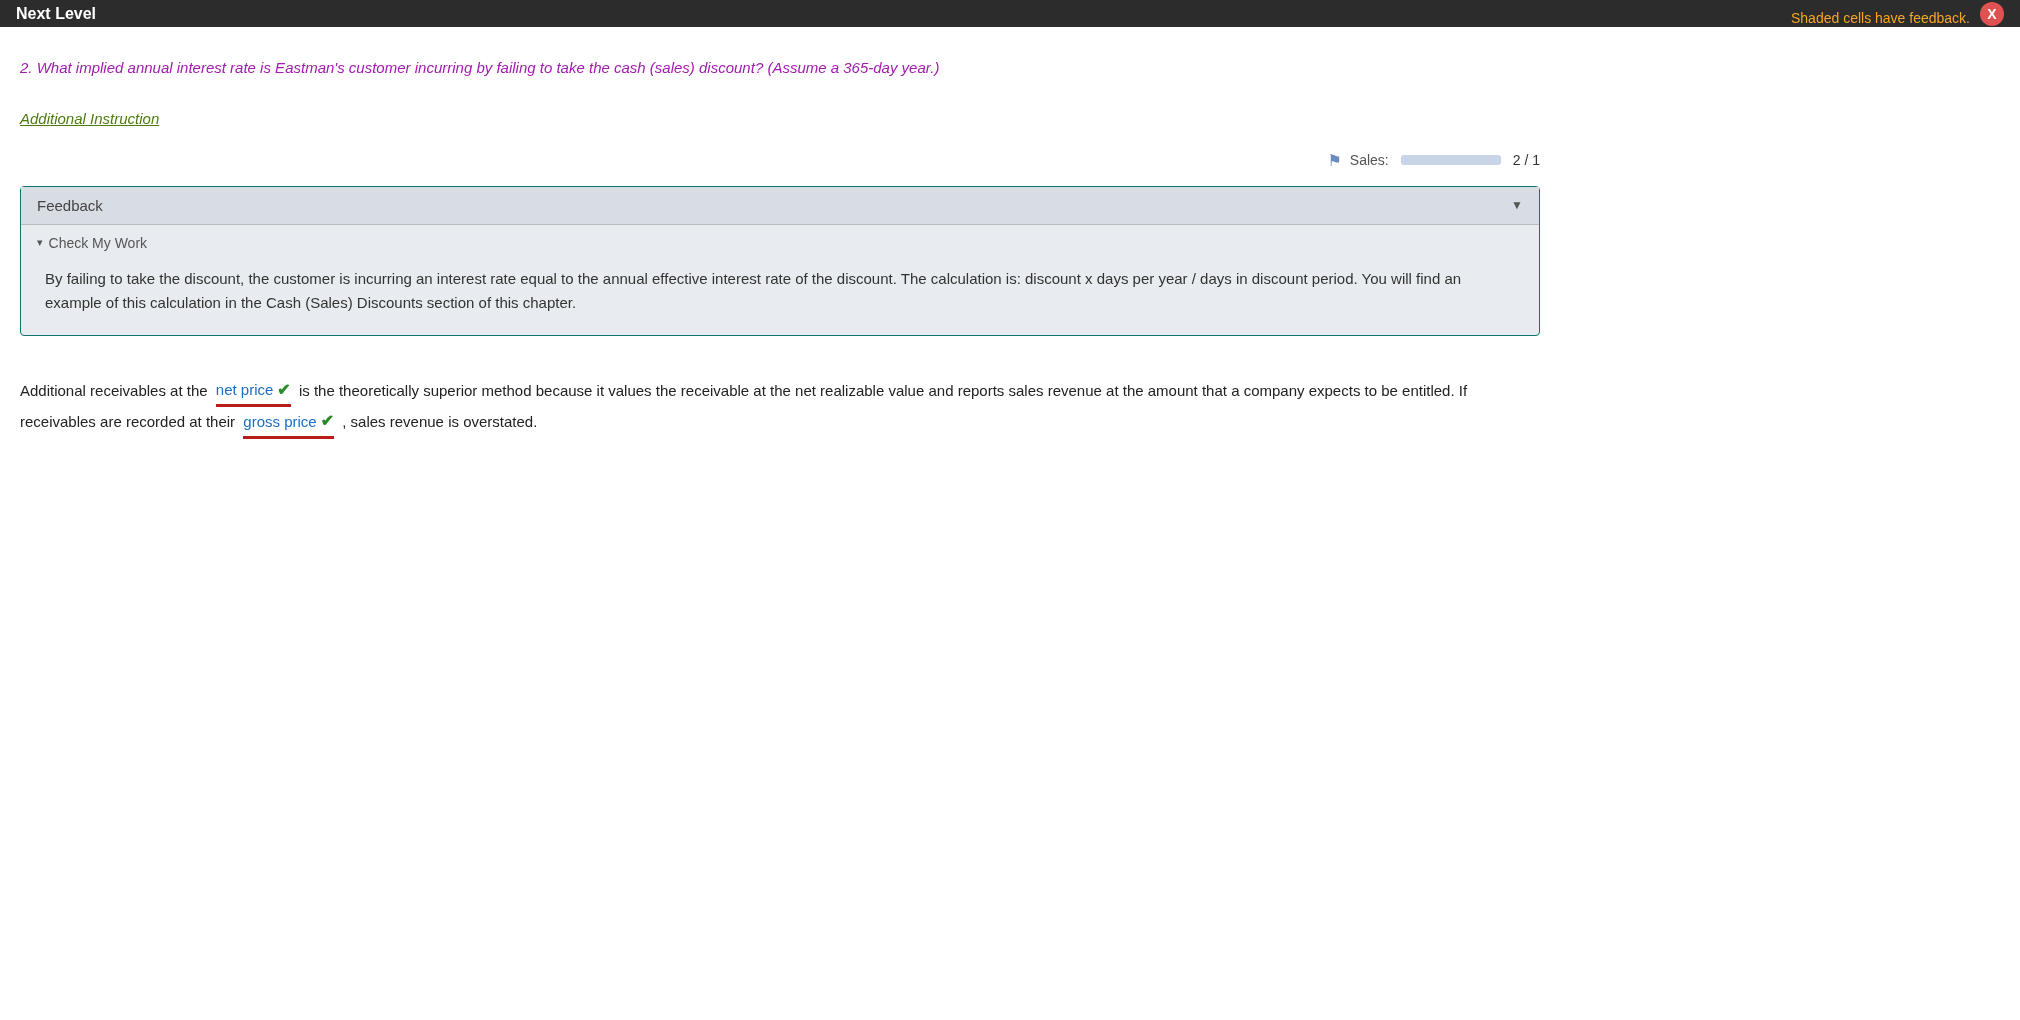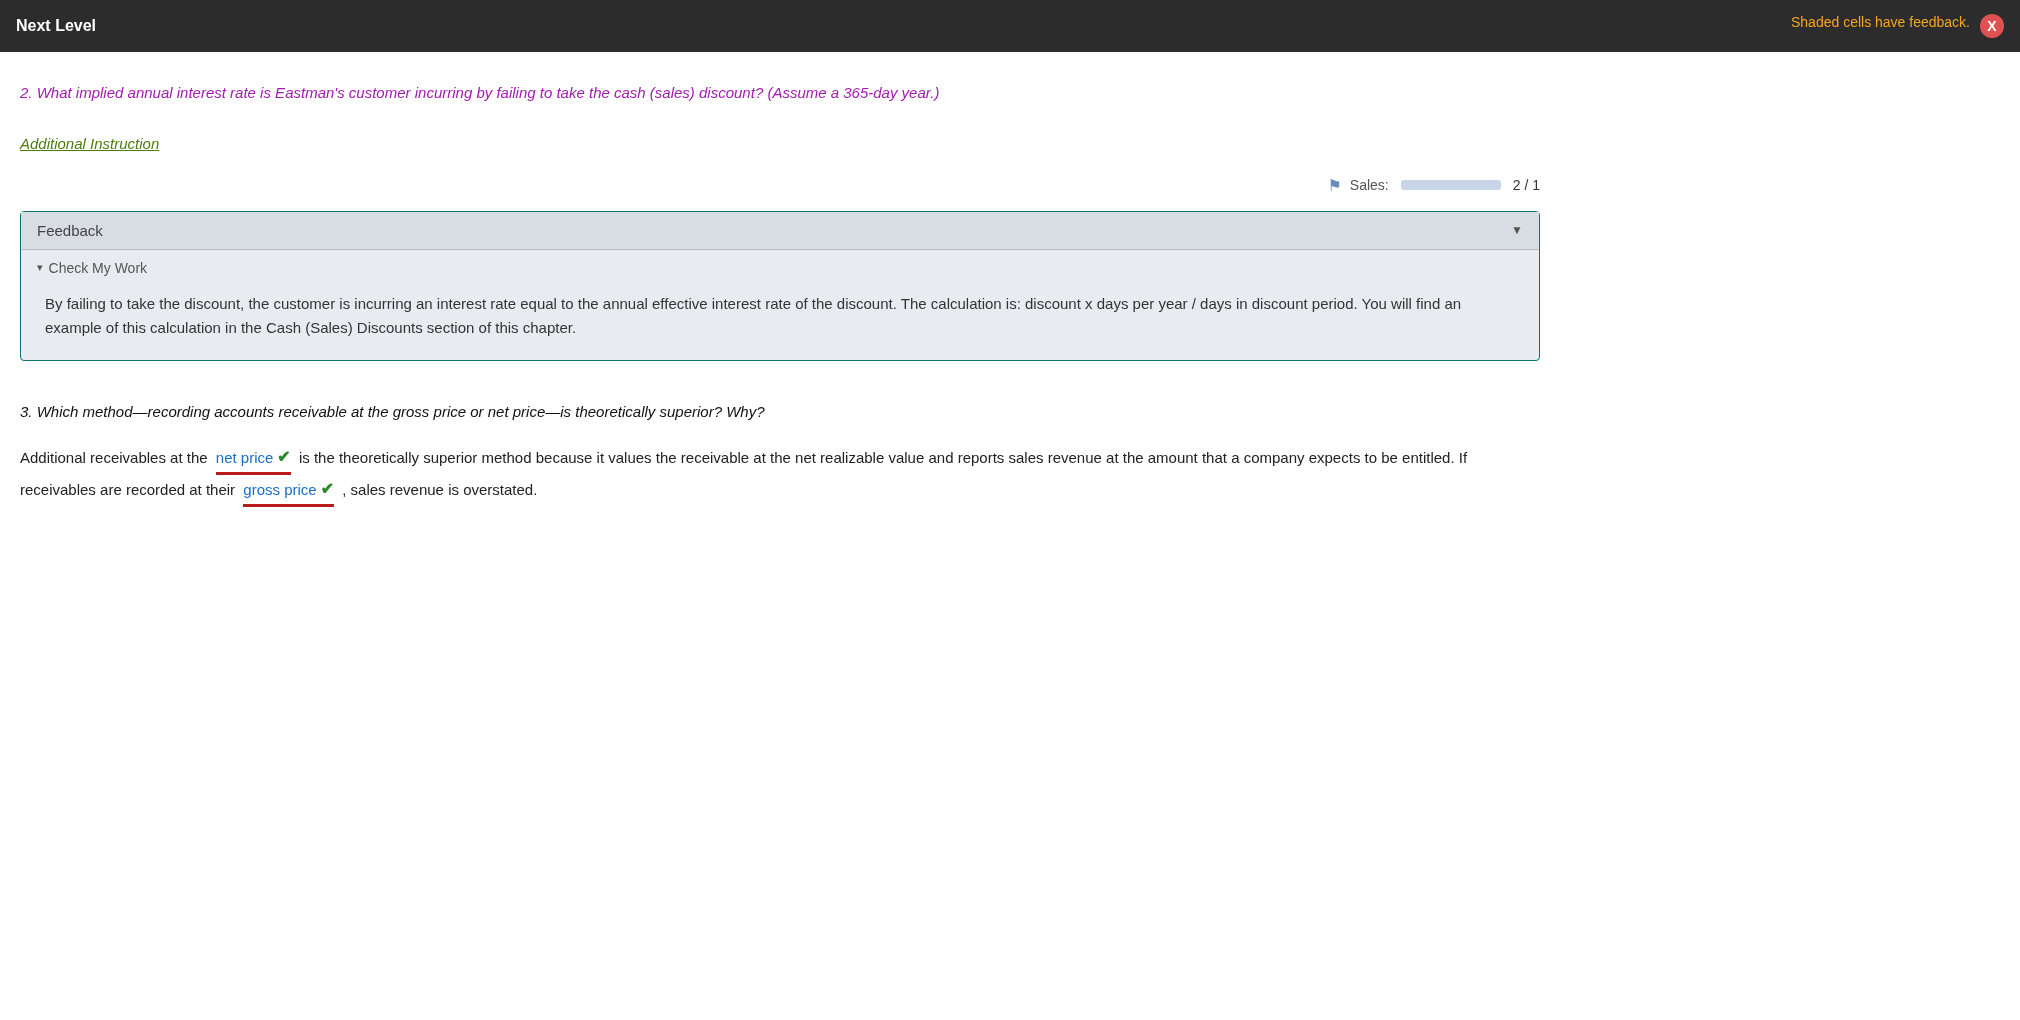--- a/index.html
+++ b/index.html
@@ -6,34 +6,34 @@
     body {
       font-family: Arial, sans-serif;
       font-size: 15px;
       background: #fff;
       color: #222;
     }
 
     
     .header {
       background: #2c2c2c;
-      height: 52px;
+      height: 27px;
       display: flex;
       align-items: center;
       justify-content: space-between;
       padding: 0 16px;
     }
     .header-title {
       color: #fff;
       font-size: 16px;
       font-weight: bold;
     }
     .header-right {
       display: flex;
-      align-items: flex-start;
+      align-items: flex-end;
       gap: 10px;
     }
     .shaded-feedback {
       color: #f5a623;
       font-size: 14px;
     }
     .close-btn {
       background: #e05252;
       border: none;
       border-radius: 50%;
@@ -245,21 +245,20 @@
         <div class="check-my-work">
           <span class="check-my-work-triangle">▾</span>
           <span>Check My Work</span>
         </div>
         <div class="feedback-text">By failing to take the discount, the customer is incurring an interest rate equal to the annual effective interest rate of the discount. The calculation is: discount x days per year / days in discount period. You will find an example of this calculation in the Cash (Sales) Discounts section of this chapter.</div>
       </div>
     </div>
   </div>
 
   <div>
-    <div class="question3-text">3. Which method—recording accounts receivable at the gross price or net price—is theoretically superior? Why?</div>
 
     <p class="answer-paragraph">
       <span>Additional receivables at the</span>
       <span class="inline-answer">
         <span class="inline-answer-text">net price</span>
         <span class="checkmark">✔</span>
       </span>
       <span>is the theoretically superior method because it values the receivable at the net realizable value and reports sales revenue at the amount that a company expects to be entitled. If receivables are recorded at their</span>
       <span class="inline-answer">
         <span class="inline-answer-text">gross price</span>

